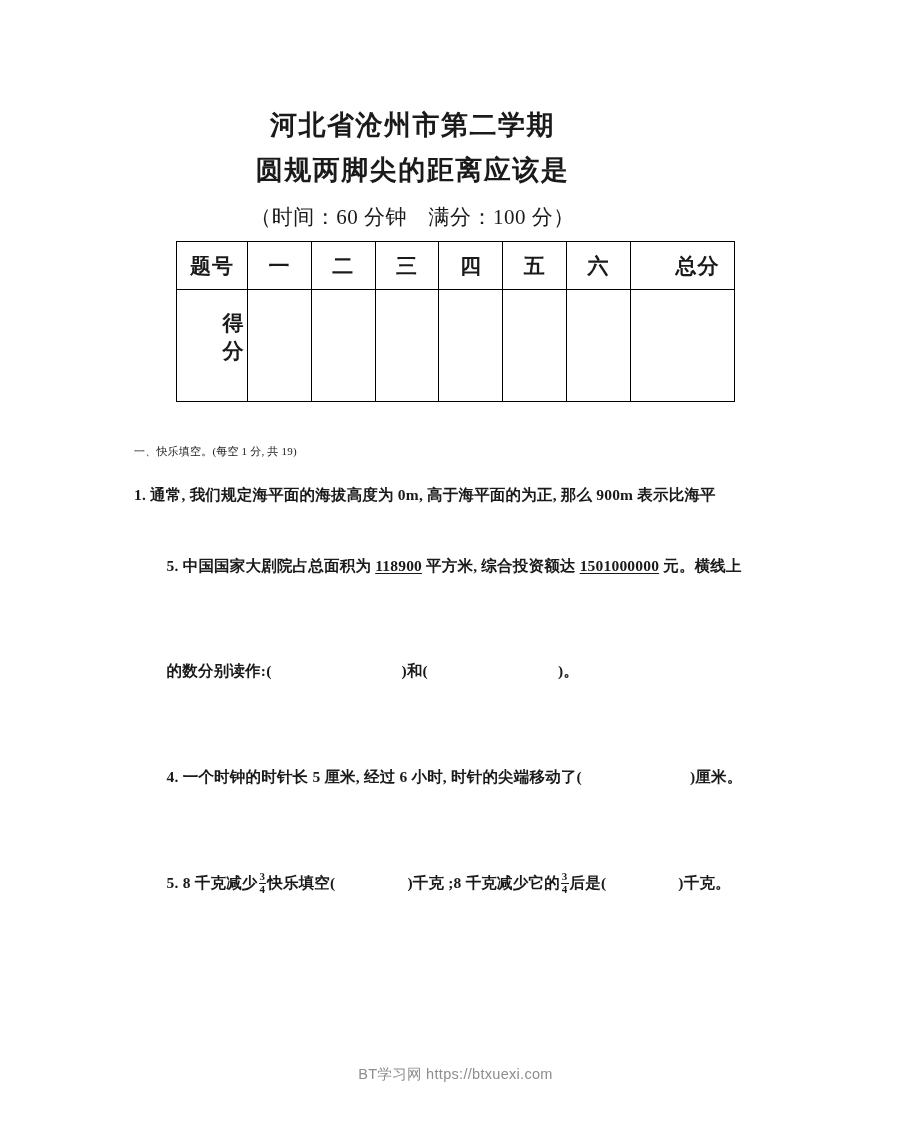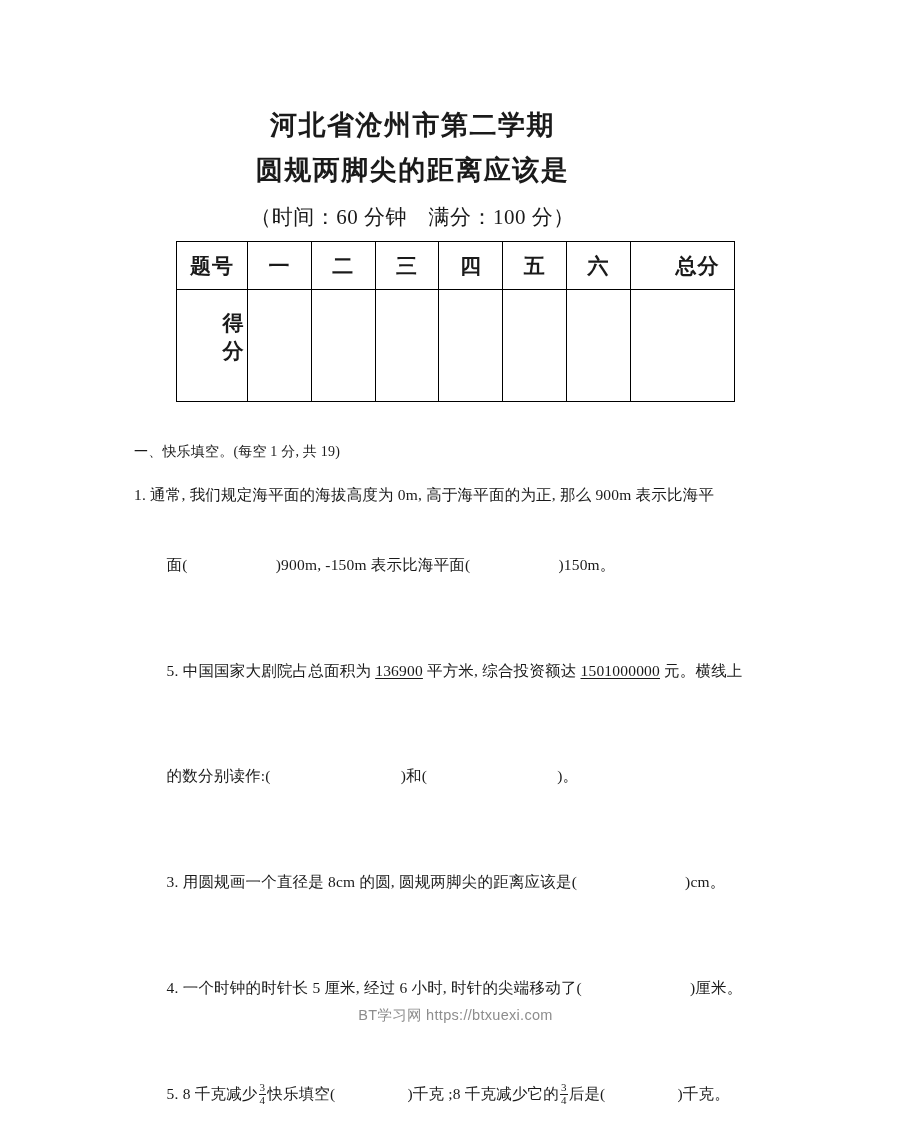--- a/index.html
+++ b/index.html
@@ -93,30 +93,31 @@
   }
 
   
   .content {
     position: absolute;
     top: 440px;
     left: 134px;
     width: 646px;
   }
   .sec-head {
-    font-size: 14px;
+    font-size: 11px;
     line-height: 23px;
     margin-bottom: 14px;
     letter-spacing: 0.2px;
   }
   .q {
     font-size: 15.5px;
     line-height: 35px;
     letter-spacing: 0.2px;
     margin-bottom: 1px;
+    font-weight: bold;
   }
   .q .ln {
     display: block;
     white-space: pre;
   }
   .q .ln.wide {
     white-space: normal;
   }
   .blank {
     display: inline-block;
@@ -138,21 +139,21 @@
     font-size: 11px;
     line-height: 1.02;
     margin: 0 1px;
   }
   .frac .num { display: block; padding: 0 1px; }
   .frac .den { display: block; border-top: 1px solid #1a1a1a; padding: 0 1px; }
 
   
   .footer {
     position: absolute;
-    top: 1006px;
+    top: 1065px;
     left: 0;
     width: 911px;
     text-align: center;
     font-size: 14.5px;
     color: #8d8d8d;
     font-family: "Liberation Sans", "DejaVu Sans", sans-serif;
     letter-spacing: 0.3px;
   }
 </style>
 </head>
@@ -192,39 +193,31 @@
     </tbody>
       </table>
   </div>
 
   <div class="content">
 
     <div class="sec-head">一、快乐填空。(每空 1 分, 共 19)</div>
 
     <div class="q">
       <span class="ln wide">1. 通常, 我们规定海平面的海拔高度为 0m, 高于海平面的为正, 那么 900m 表示比海平</span>
-      <span class="ln">
-        <span>面(</span><span class="blank blank-lg"></span><span>)900m, -150m 表示比海平面(</span><span class="blank blank-lg"></span><span>)150m。</span>
-      </span>
-    </div>
-
-    <div class="q">
-      <span class="ln">
-        <span>5. 中国国家大剧院占总面积为 </span><span class="uline">136900</span><span> 平方米, 综合投资额达 </span><span class="uline">1501000000</span><span> 元。横线上</span>
+    </div>
+
+    <div class="q">
+      <span class="ln">
+        <span>5. 中国国家大剧院占总面积为 </span><span class="uline">118900</span><span> 平方米, 综合投资额达 </span><span class="uline">1501000000</span><span> 元。横线上</span>
       </span>
       <span class="ln">
         <span>的数分别读作:(</span><span class="blank blank-xxl"></span><span>)和(</span><span class="blank blank-xxl"></span><span>)。</span>
       </span>
     </div>
 
-    <div class="q">
-      <span class="ln">
-        <span>3. 用圆规画一个直径是 8cm 的圆, 圆规两脚尖的距离应该是(</span><span class="blank blank-xl"></span><span>)cm。</span>
-      </span>
-    </div>
 
     <div class="q">
       <span class="ln">
         <span>4. 一个时钟的时针长 5 厘米, 经过 6 小时, 时针的尖端移动了(</span><span class="blank blank-xl"></span><span>)厘米。</span>
       </span>
     </div>
 
     <div class="q">
       <span class="ln">
         <span>5. 8 千克减少</span><span class="frac"><span class="num">3</span><span class="den">4</span></span><span>快乐填空(</span><span class="blank blank-md"></span><span>)千克 ;8 千克减少它的</span><span class="frac"><span class="num">3</span><span class="den">4</span></span><span>后是(</span><span class="blank blank-md"></span><span>)千克。</span>

